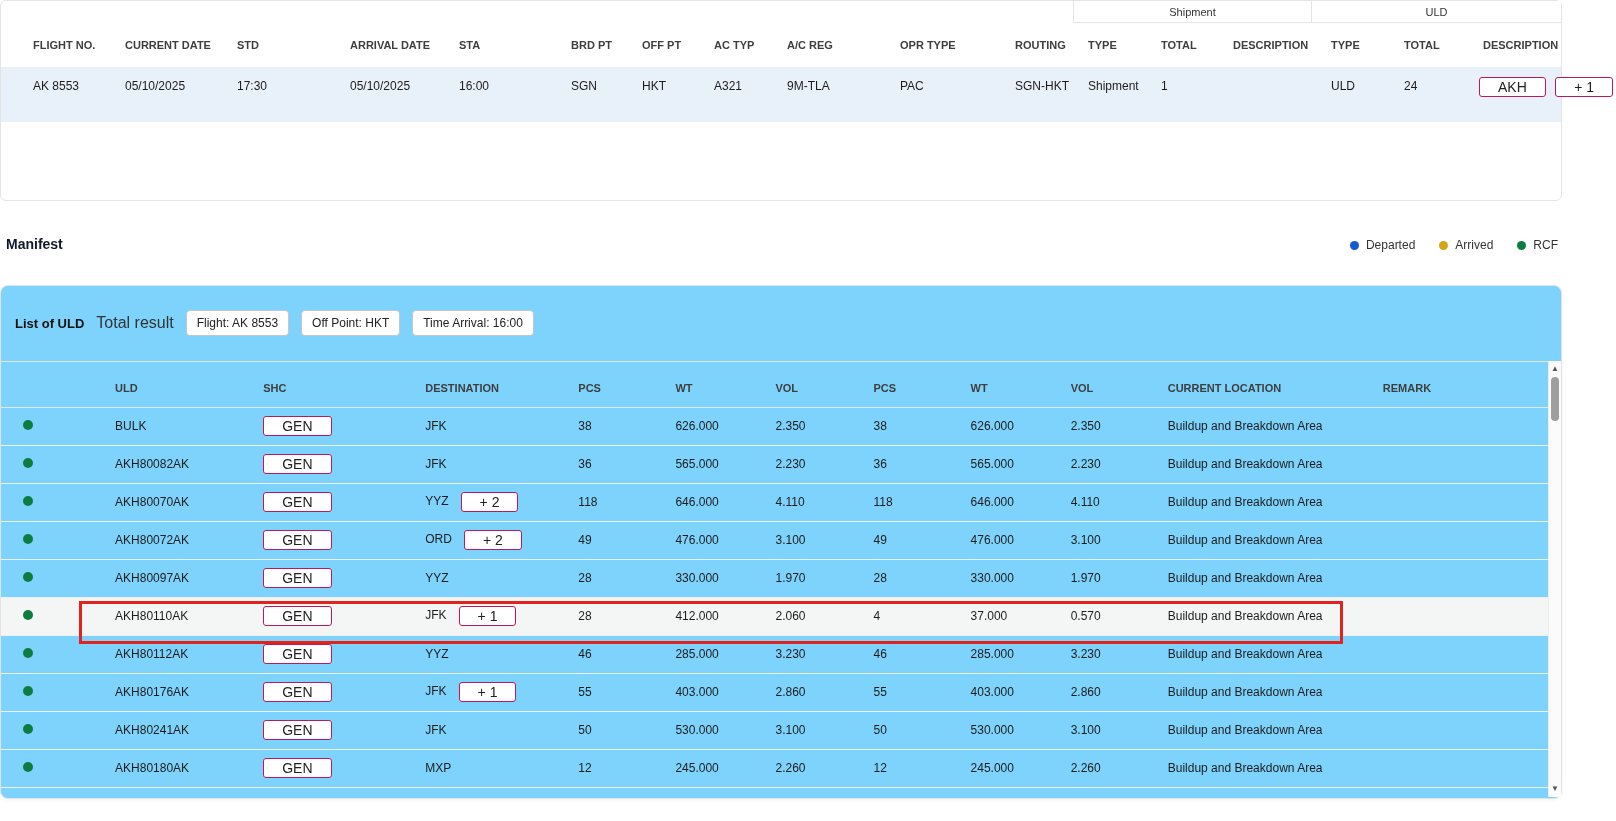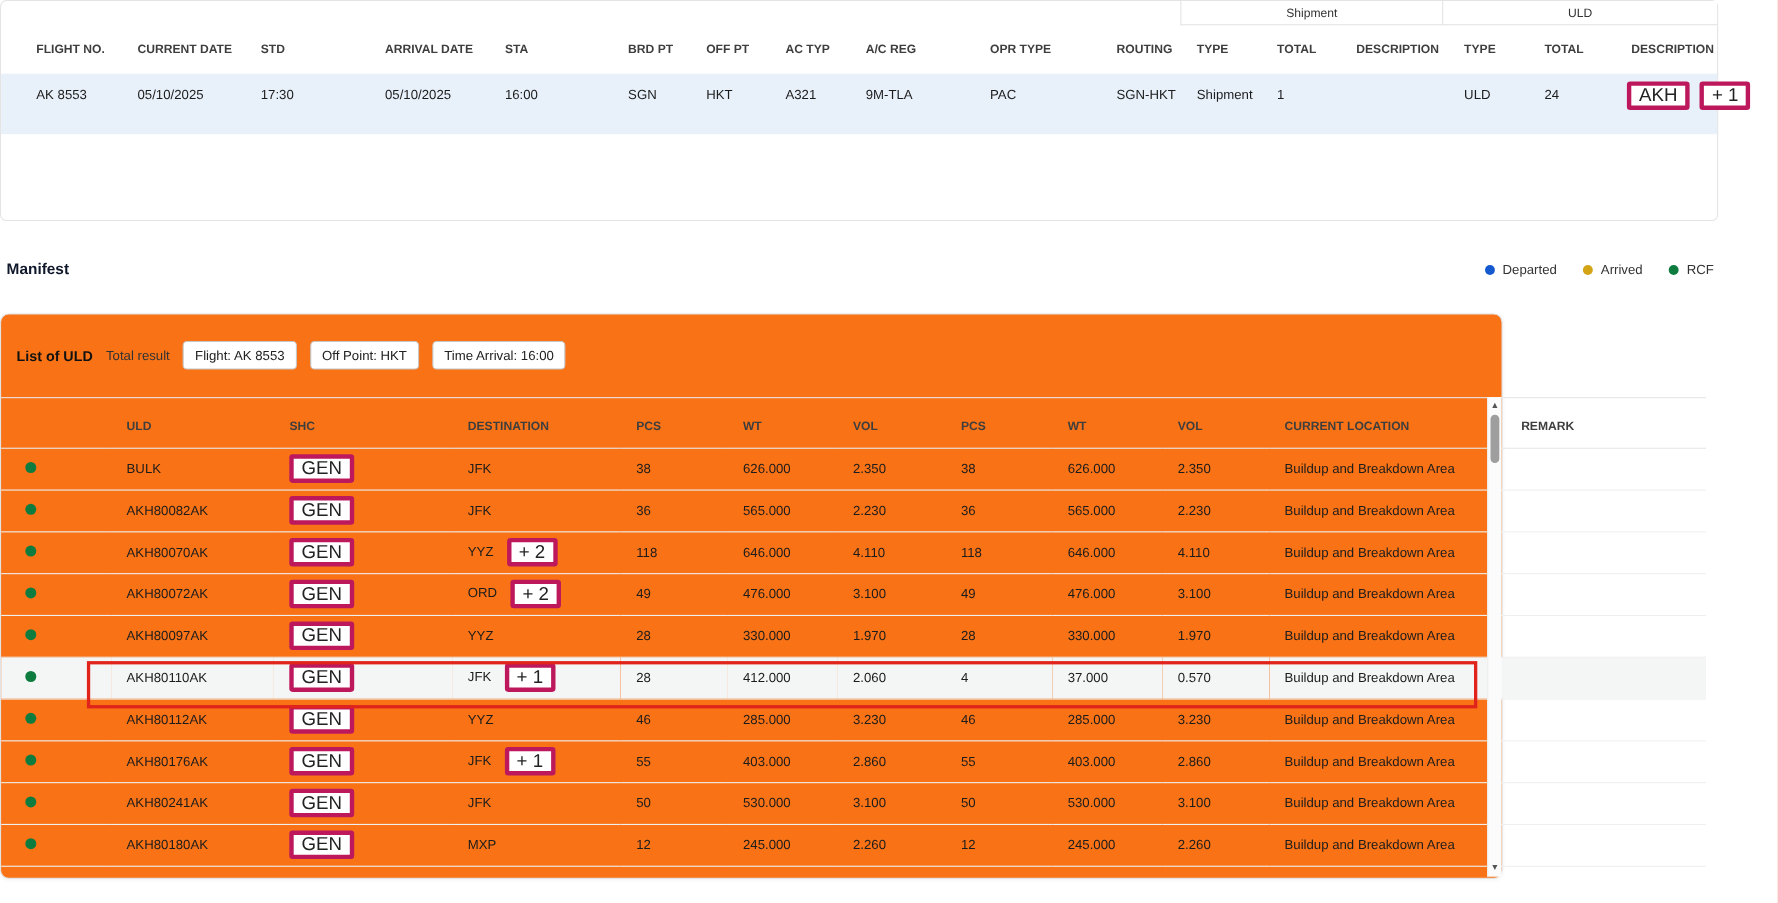--- a/index.html
+++ b/index.html
@@ -15,38 +15,38 @@
 
   .fl-header { position:absolute; top:22px; left:0; width:100%; height:44px; }
   .fl-header .cell { position:absolute; top:0; height:44px; line-height:44px; font-size:11px; font-weight:bold; color:#3e3e3e; white-space:nowrap; }
   .fl-row { position:absolute; top:66px; left:0; width:100%; height:55px; background:#e8f0fa; }
   .fl-row .cell { position:absolute; top:0; height:39px; line-height:39px; font-size:12px; color:#1c1c1c; white-space:nowrap; }
 
   .fc0{left:32px}.fc1{left:124px}.fc2{left:236px}.fc3{left:349px}.fc4{left:458px}.fc5{left:570px}
   .fc6{left:641px}.fc7{left:713px}.fc8{left:786px}.fc9{left:899px}.fc10{left:1014px}.fc11{left:1087px}
   .fc12{left:1160px}.fc13{left:1232px}.fc14{left:1330px}.fc15{left:1403px}.fc16{left:1482px}.fc16d{left:1478px}
 
-  .chip { display:inline-block; border:4px solid #be185d; border-radius:3px; padding:2px 7px; font-size:17px;
+  .chip { display:inline-block; border:1px solid #be185d; border-radius:3px; padding:2px 18px; font-size:14px;
           line-height:14px; background:#fff; color:#222; vertical-align:middle; }
 
   
   .manifest-title { position:absolute; top:236px; left:6px; font-size:14px; font-weight:bold; color:#0f172a; }
   .legend { position:absolute; top:238px; right:58px; display:flex; gap:24px; align-items:center; font-size:12px; color:#333; }
   .legend .item { display:flex; gap:7px; align-items:center; }
   .ldot { width:9px; height:9px; border-radius:50%; display:inline-block; }
   .ldot-departed { background:#1559cf; }
   .ldot-arrived  { background:#d2a416; }
   .ldot-rcf      { background:#0e7c3f; }
 
   
-  .uld-panel { position:absolute; top:285px; left:0; width:1366px; height:514px; background:#f97316;
+  .uld-panel { position:absolute; top:285px; left:0; width:1562px; height:514px; background:#7dd3fc;
                border:1px solid #e2e2e2; border-radius:8px; box-shadow:0 1px 4px rgba(0,0,0,.05); }
   .panel-header { position:absolute; top:24px; left:14px; display:flex; align-items:center; gap:12px; }
   .p-title { font-size:13px; font-weight:bold; color:#111; }
-  .p-sub { font-size:12px; color:#333; }
+  .p-sub { font-size:16px; color:#333; }
   .filter-chip { border:1px solid #c6c6c6; border-radius:4px; padding:5px 10px; font-size:12px; color:#222; background:#fff; white-space:nowrap; }
   .btns { position:absolute; top:24px; right:26px; display:flex; gap:16px; }
   .btn { min-width:116px; height:28px; background:#7f9fc9; color:#fff; font-size:12px; border:none; border-radius:4px;
          font-family:inherit; cursor:pointer; }
 
   .table-wrap { position:absolute; top:75px; left:0; width:1550px; bottom:1px; border-top:1px solid #e6e6e6; overflow:hidden; }
   table.uld { border-collapse:collapse; table-layout:fixed; width:1550px; font-size:12px; color:#1c1c1c; }
   col.col-dot{width:100px} col.col-uld{width:148px} col.col-shc{width:162px} col.col-dest{width:153px}
   col.col-pcs1{width:97px} col.col-wt1{width:100px} col.col-vol1{width:98px}
   col.col-pcs2{width:97px} col.col-wt2{width:100px} col.col-vol2{width:97px}

